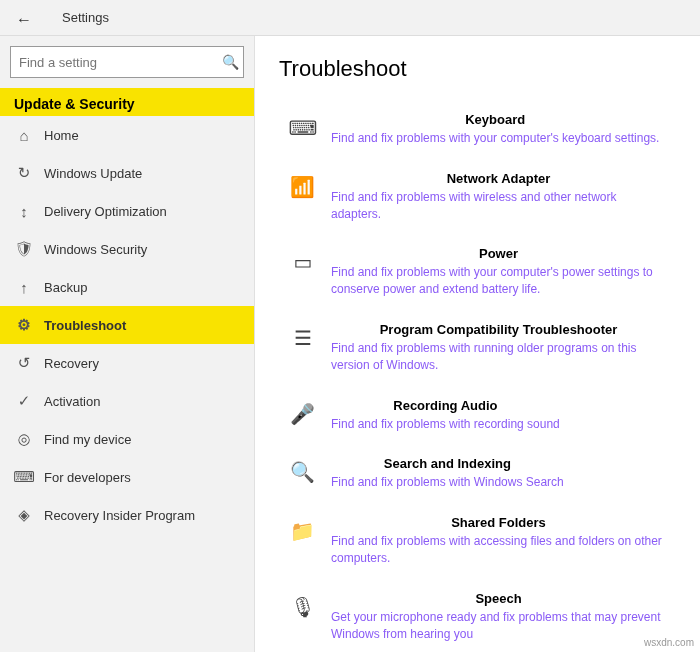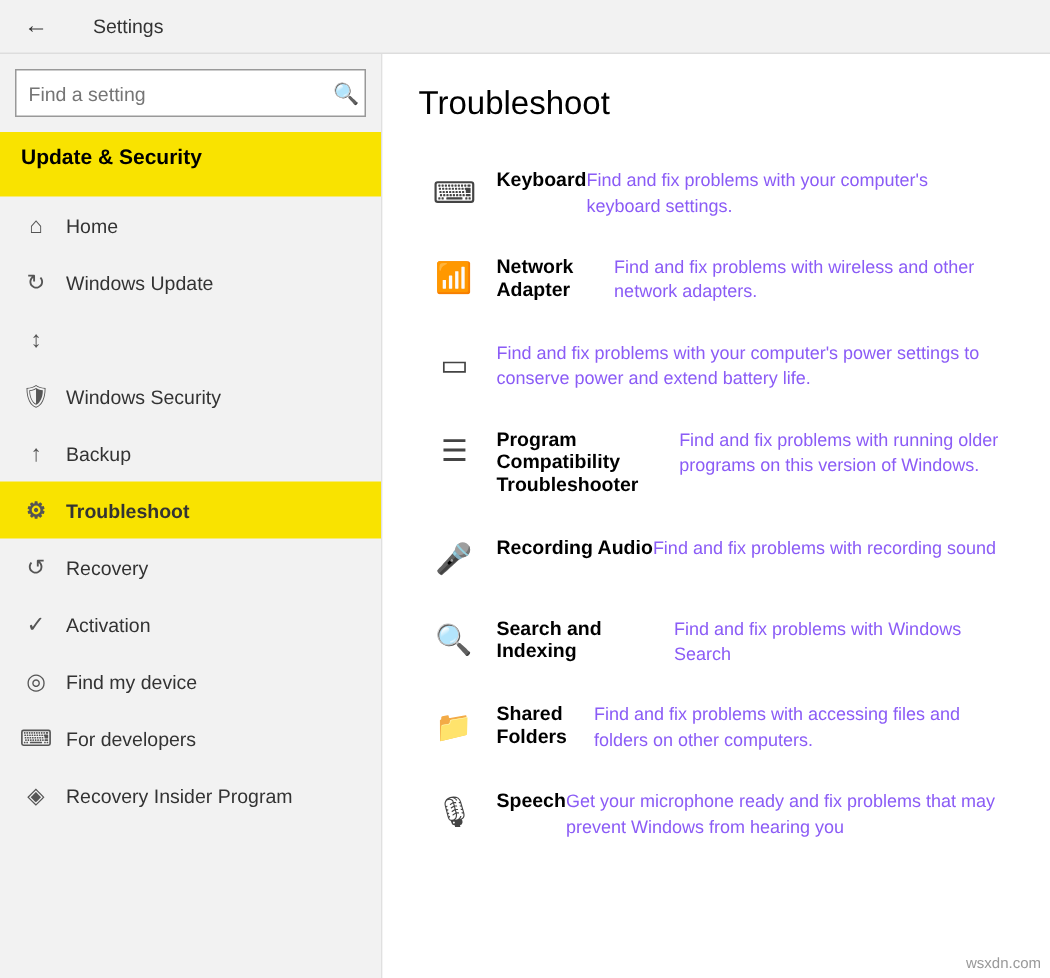--- a/index.html
+++ b/index.html
@@ -80,21 +80,21 @@
       right: 4px;
       top: 50%;
       transform: translateY(-50%);
       color: #666;
       font-size: 14px;
       cursor: pointer;
     }
 
     
     .sidebar-section-header {
-      padding: 8px 10px 19px 14px;
+      padding: 8px 10px 4px 14px;
       background: #f9e300;
       font-size: 14px;
       font-weight: 600;
       color: #000;
       cursor: pointer;
     }
 
     
     .sidebar-item {
       display: flex;
@@ -153,21 +153,22 @@
       display: flex;
       align-items: center;
       justify-content: center;
       font-size: 20px;
       flex-shrink: 0;
       margin-top: 2px;
       color: #444;
     }
     .trouble-item .t-text {
       display: flex;
-      flex-direction: row;
+      flex-direction: column;
+      align-items: center;
     }
     .trouble-item .t-name {
       font-size: 13px;
       font-weight: 600;
       color: #000;
       margin-bottom: 3px;
     }
     .trouble-item .t-desc {
       font-size: 12px;
       color: #8b5cf6;
@@ -208,20 +209,21 @@
         <div class="sidebar-item">
           <span class="item-icon">⌂</span>
           <span class="item-label">Home</span>
         </div>
         <div class="sidebar-item">
           <span class="item-icon">↻</span>
           <span class="item-label">Windows Update</span>
         </div>
         <div class="sidebar-item">
           <span class="item-icon">↕</span>
+          <span class="item-label">Delivery Optimization</span>
         </div>
         <div class="sidebar-item">
           <span class="item-icon">🛡</span>
           <span class="item-label">Windows Security</span>
         </div>
         <div class="sidebar-item">
           <span class="item-icon">↑</span>
           <span class="item-label">Backup</span>
         </div>
         <div class="sidebar-item active">
@@ -264,20 +266,21 @@
         <div class="trouble-item">
           <div class="t-icon">📶</div>
           <div class="t-text">
             <div class="t-name">Network Adapter</div>
             <div class="t-desc">Find and fix problems with wireless and other network adapters.</div>
           </div>
         </div>
         <div class="trouble-item">
           <div class="t-icon">▭</div>
           <div class="t-text">
+            <div class="t-name">Power</div>
             <div class="t-desc">Find and fix problems with your computer's power settings to conserve power and extend battery life.</div>
           </div>
         </div>
         <div class="trouble-item">
           <div class="t-icon">☰</div>
           <div class="t-text">
             <div class="t-name">Program Compatibility Troubleshooter</div>
             <div class="t-desc">Find and fix problems with running older programs on this version of Windows.</div>
           </div>
         </div>

